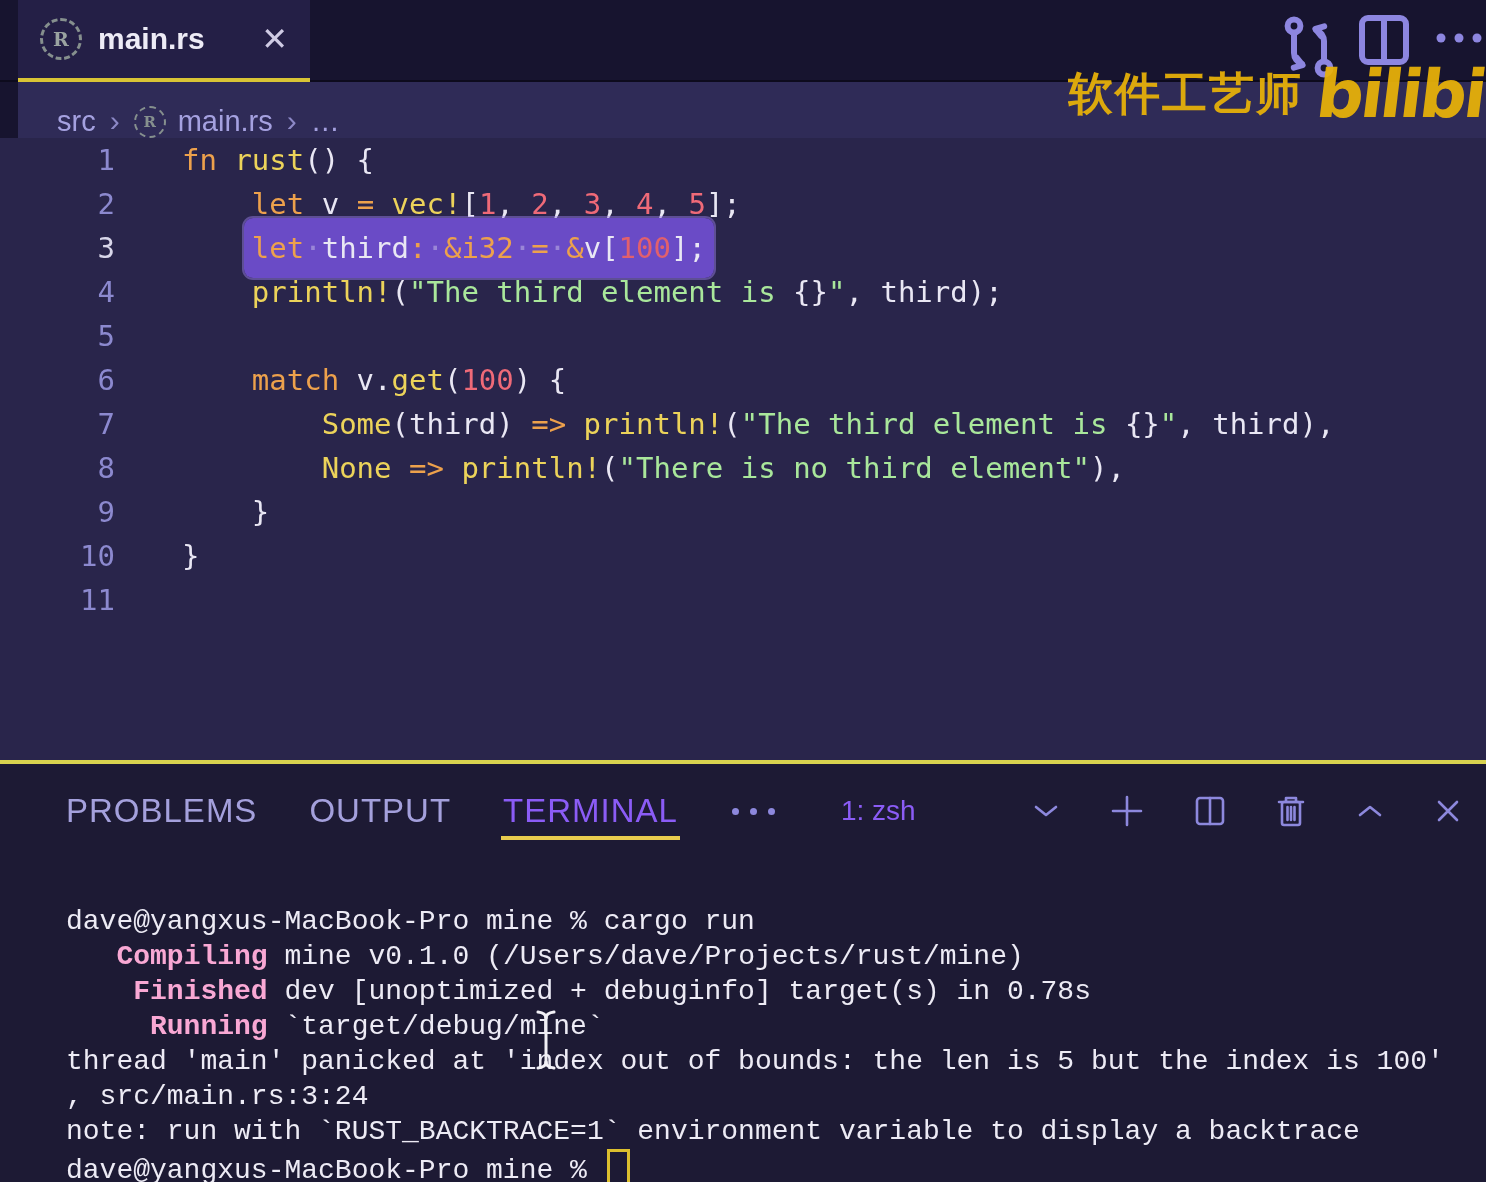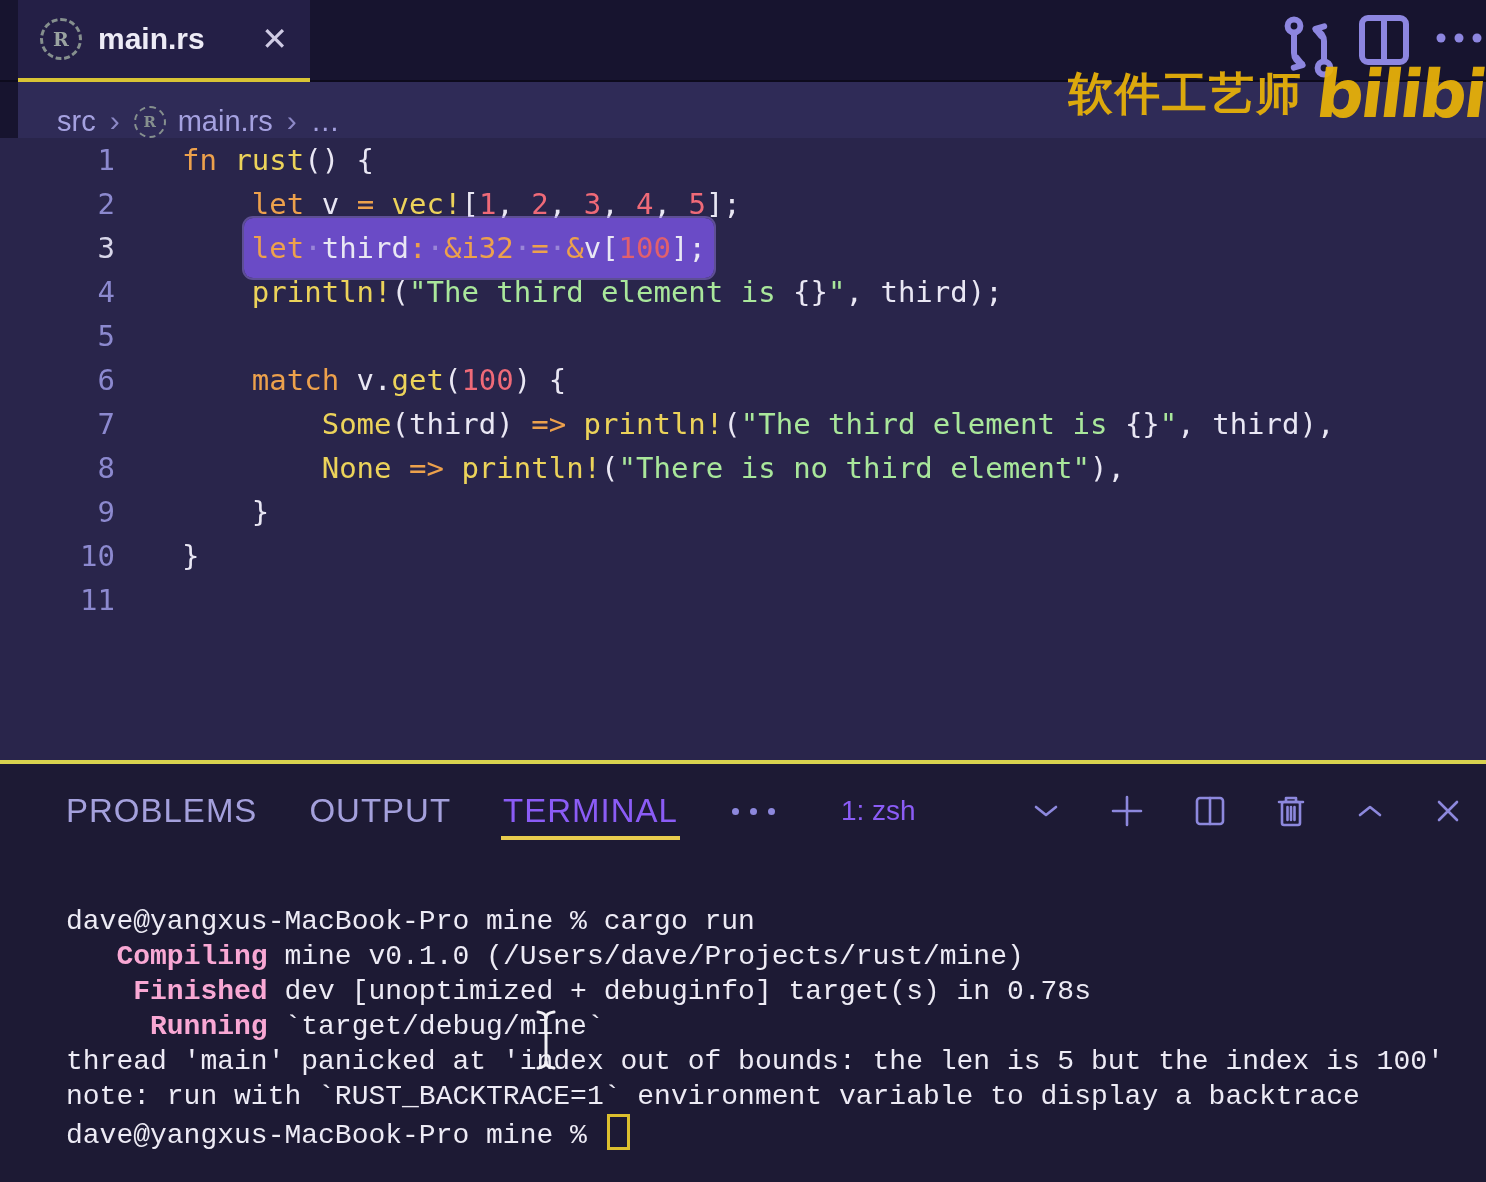--- a/index.html
+++ b/index.html
@@ -218,20 +218,21 @@
             <path class="pi-stroke" d="M5 5 l18 18 M23 5 l-18 18"></path>
           </svg>
       </div>
     </div>
     <div class="terminal" id="term-lines">
         <div class="term-line"><span>dave@yangxus-MacBook-Pro mine % cargo run</span></div>
         <div class="term-line"><span>   </span><span class="tgreen">Compiling</span><span> mine v0.1.0 (/Users/dave/Projects/rust/mine)</span></div>
         <div class="term-line"><span>    </span><span class="tgreen">Finished</span><span> dev [unoptimized + debuginfo] target(s) in 0.78s</span></div>
         <div class="term-line"><span>     </span><span class="tgreen">Running</span><span> `target/debug/mine`</span></div>
         <div class="term-line"><span>thread 'main' panicked at 'index out of bounds: the len is 5 but the index is 100'</span></div>
+        <div class="term-line"><span>, src/main.rs:3:24</span></div>
         <div class="term-line"><span>note: run with `RUST_BACKTRACE=1` environment variable to display a backtrace</span></div>
         <div class="term-line"><span>dave@yangxus-MacBook-Pro mine % </span><span class="cursor-box"></span></div>
       </div>
   </div>
 
   <svg class="ibeam" width="26" height="64" viewBox="0 0 26 64">
     <g stroke="#f2f0f6" stroke-width="3" fill="none" stroke-linecap="round">
       <path d="M13 8 v48"></path>
       <path d="M5 4 q8 1 8 6"></path>
         <path d="M21 4 q-8 1 -8 6"></path>

